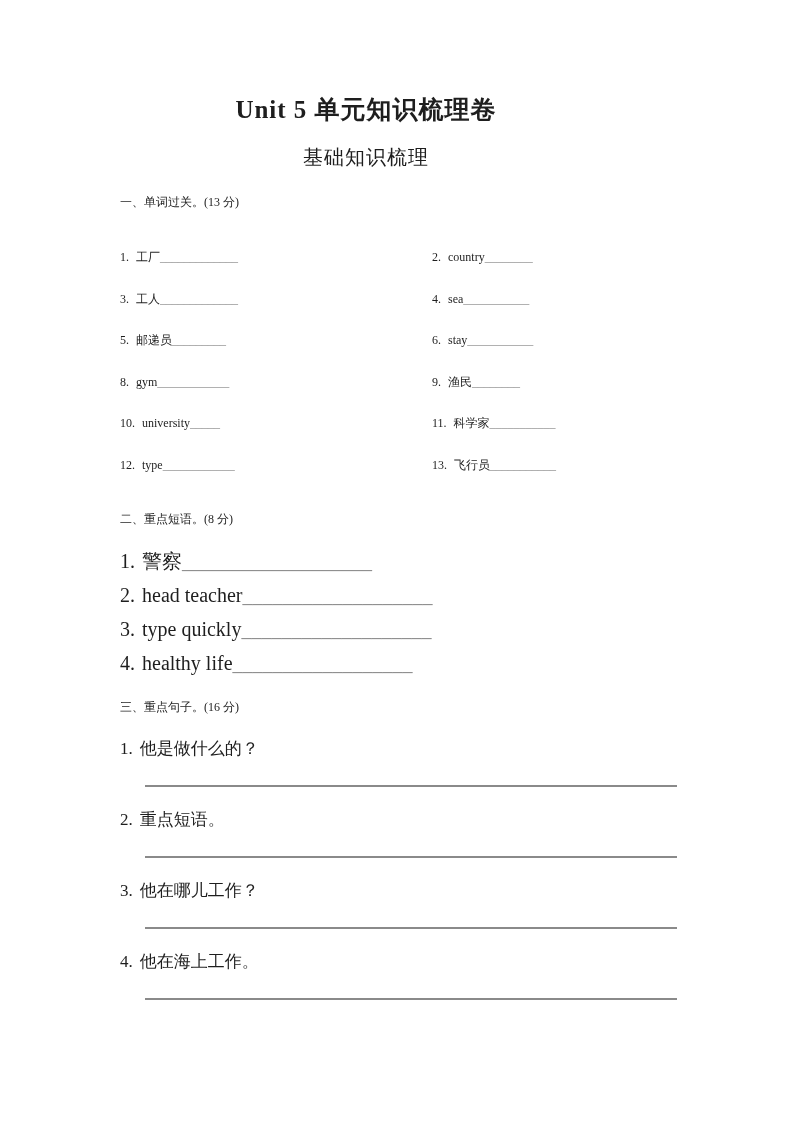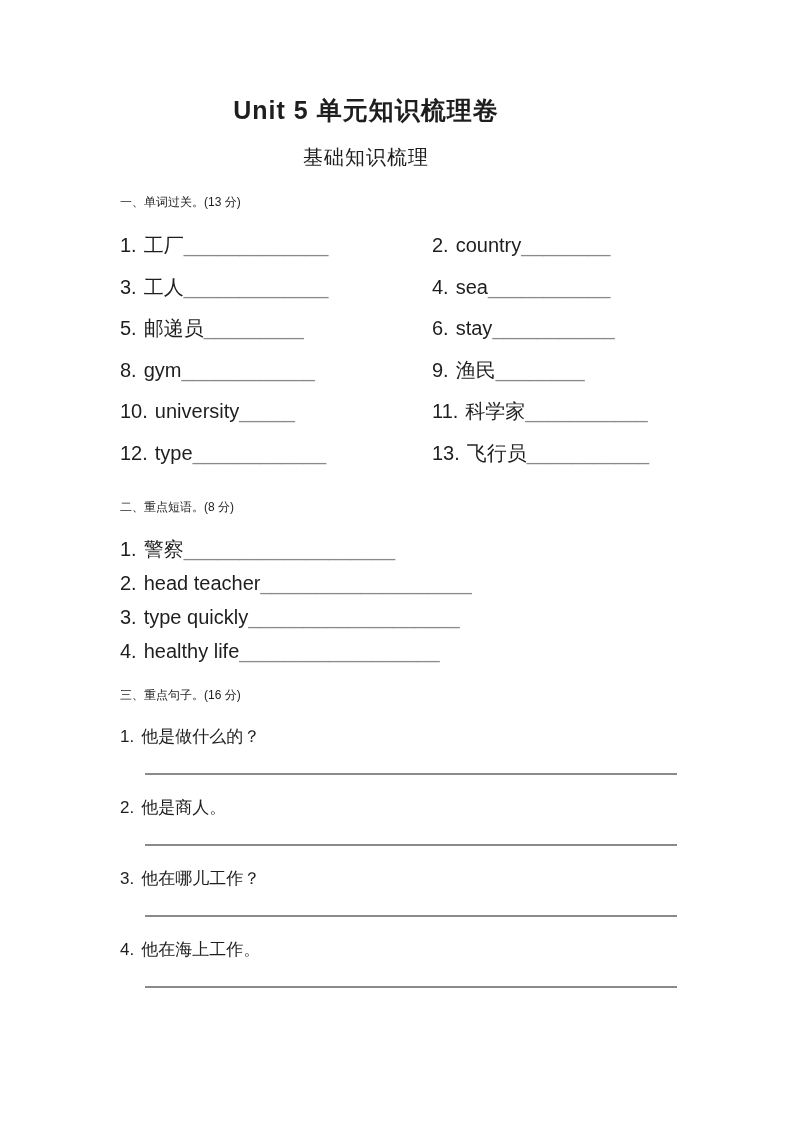--- a/index.html
+++ b/index.html
@@ -1,21 +1,21 @@
 <!DOCTYPE html>
 <html><head>
 <meta charset="utf-8">
 <style>
   html, body { margin: 0; padding: 0; background: #ffffff; }
   .page {
     position: relative;
     width: 732px;
     height: 1122px;
     background: #ffffff;
-    font-family: Liberation Sans, sans-serif;
+    font-family: Liberation Serif, serif;
     color: #1e1e1e;
     overflow: hidden;
   }
   .title {
     margin: 0;
     padding-top: 94px;
     text-align: center;
     font-size: 25px;
     font-weight: 700;
     line-height: 32px;
@@ -31,25 +31,25 @@
   }
   .sec-heading {
     margin: 20px 0 0 120px;
     font-size: 12px;
     line-height: 22px;
     white-space: nowrap;
   }
   .sec-heading.tight { margin-top: 12px; }
   .sec-heading.mid { margin-top: 22px; }
   .word-grid {
-    margin: 21px 0 0 120px;
+    margin: 33px 0 0 120px;
     display: grid;
     grid-template-columns: 312px auto;
     grid-auto-rows: 41.6px;
-    font-size: 20px;
+    font-size: 12px;
     align-items: start;
   }
   .word-item { line-height: 22px; white-space: nowrap; }
   .num { margin-right: 7px; }
   .blank {
     color: #8a8a8a;
     letter-spacing: 0;
   }
   .phrase-list {
     margin: 20px 0 0 120px;
@@ -102,21 +102,21 @@
   </div>
 
   <div class="sec-heading mid">三、重点句子。(16 分)</div>
 
   <div class="sentences">
     <div class="sentence-item">
       <div class="q"><span class="num">1.</span><span>他是做什么的？</span></div>
       <div class="answer-line"></div>
     </div>
     <div class="sentence-item">
-      <div class="q"><span class="num">2.</span><span>他是商人。</span></div>
+      <div class="q"><span class="num">2.</span><span>重点短语。</span></div>
       <div class="answer-line"></div>
     </div>
     <div class="sentence-item">
       <div class="q"><span class="num">3.</span><span>他在哪儿工作？</span></div>
       <div class="answer-line"></div>
     </div>
     <div class="sentence-item">
       <div class="q"><span class="num">4.</span><span>他在海上工作。</span></div>
       <div class="answer-line"></div>
     </div>

